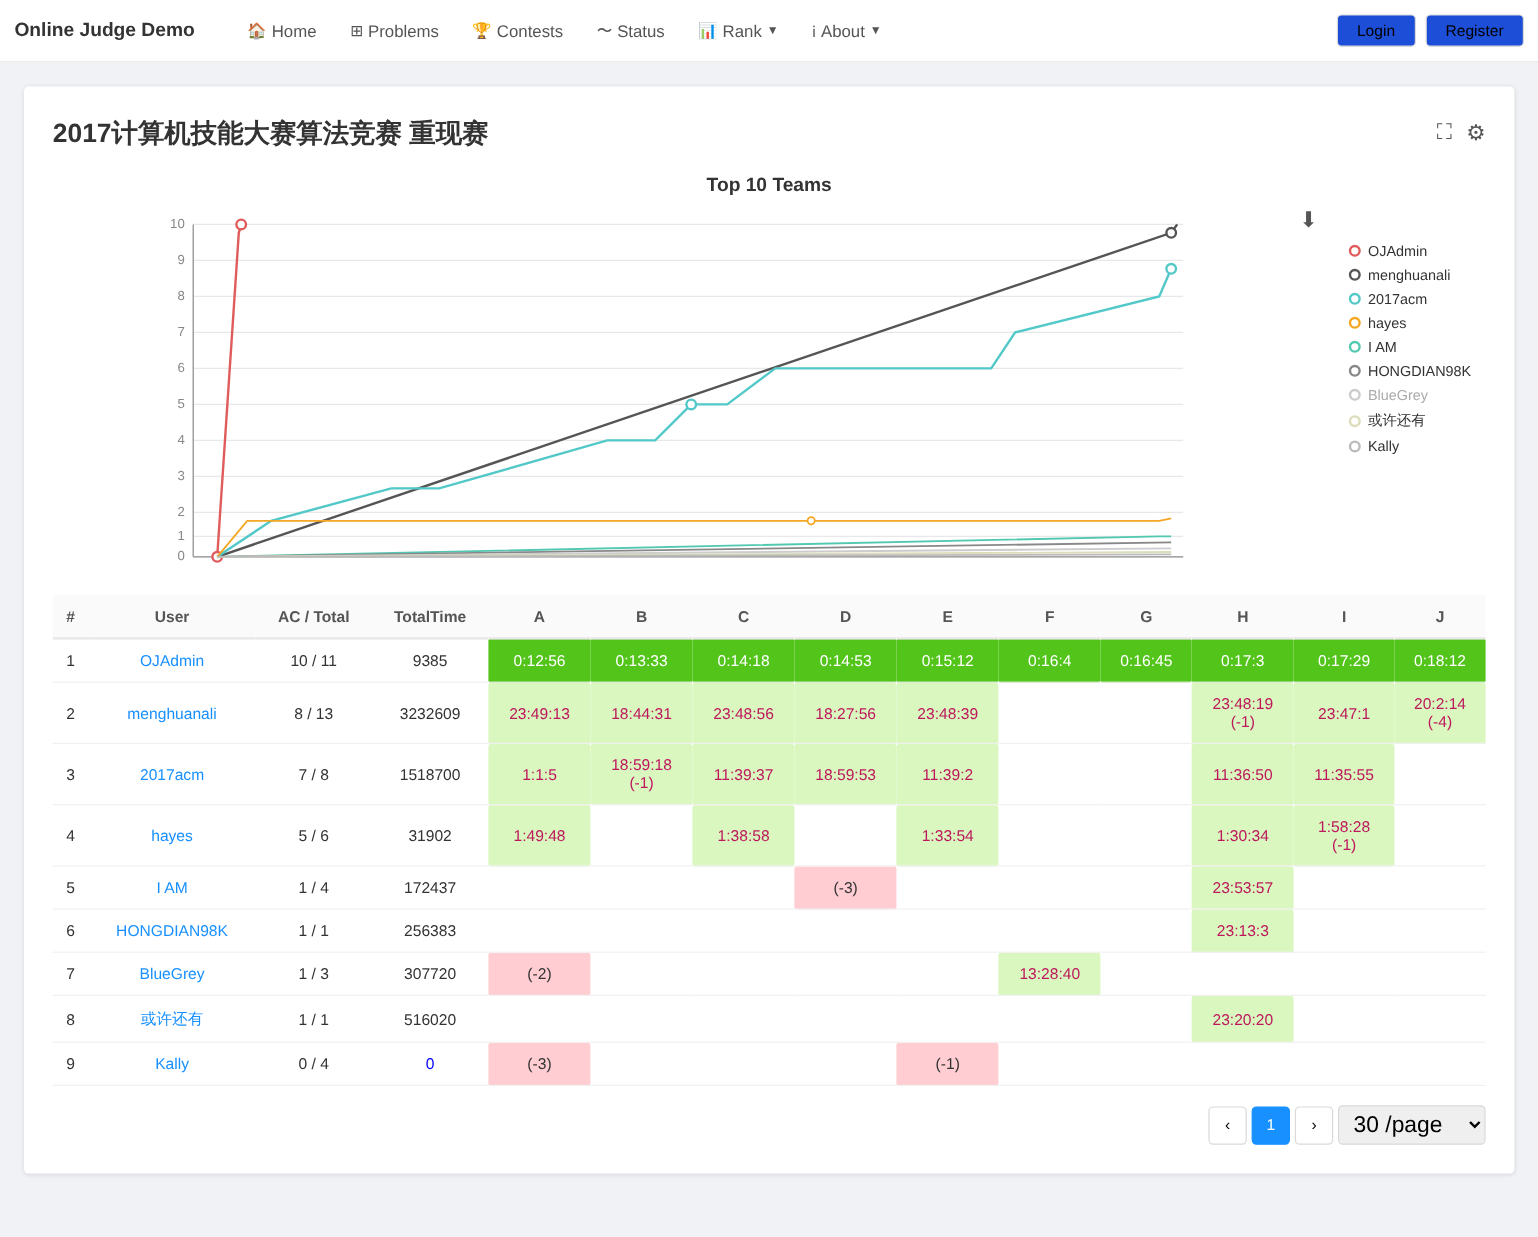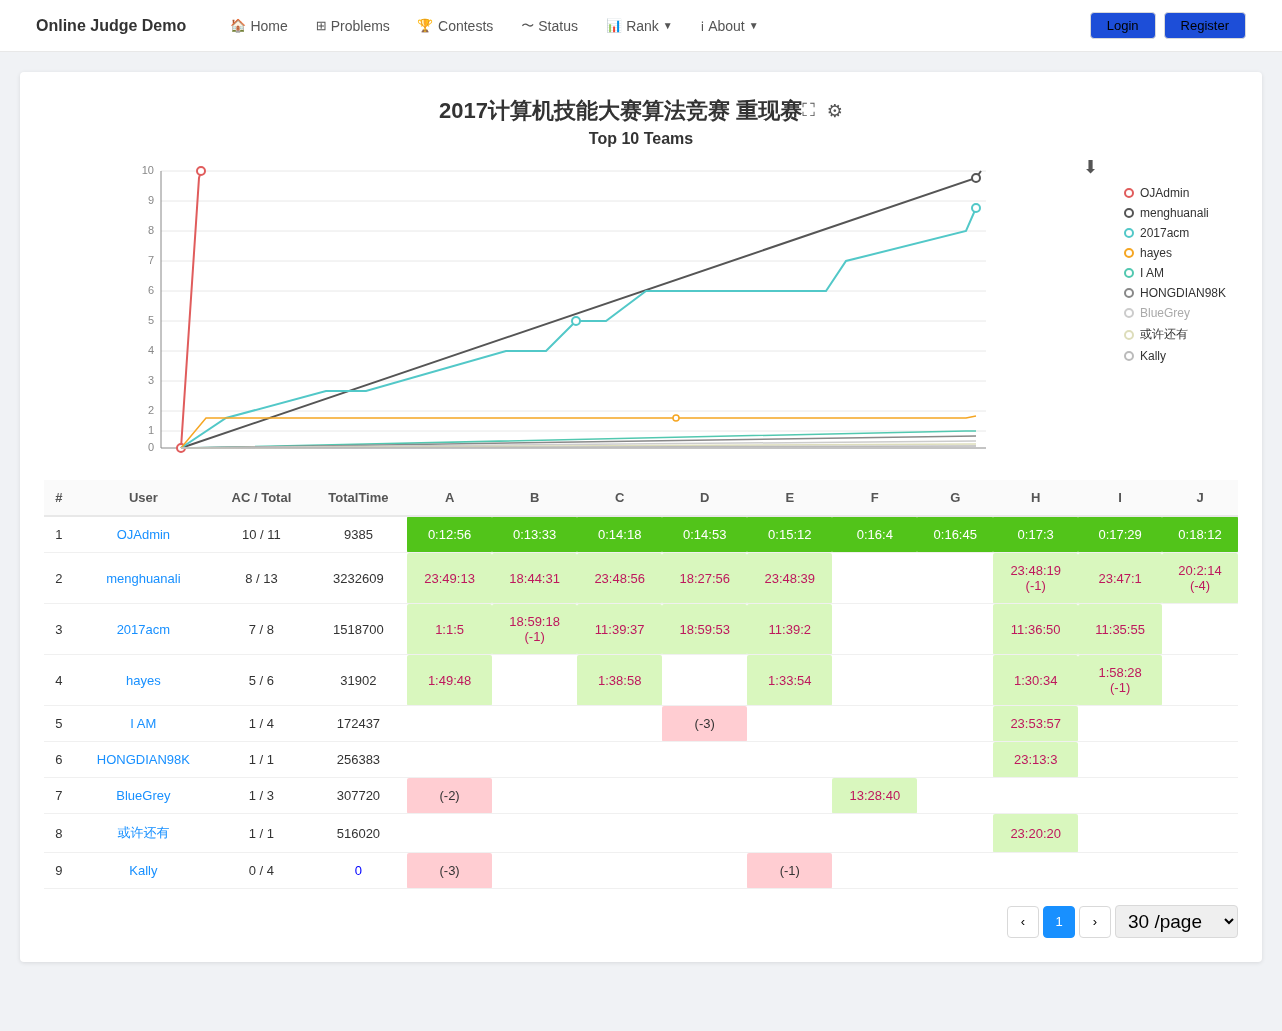--- a/index.html
+++ b/index.html
@@ -1,32 +1,32 @@
 <!DOCTYPE html>
 <html><head>
   <meta charset="utf-8">
   <style>
     * { box-sizing: border-box; margin: 0; padding: 0; }
     body { font-family: -apple-system, BlinkMacSystemFont, 'Segoe UI', Arial, sans-serif; background: #f0f2f5; font-size: 14px; color: #333; }
 
     
-    .navbar { background: #fff; border-bottom: 1px solid #e8e8e8; display: flex; align-items: center; padding: 0 36px; height: 52px; }
+    .navbar { background: #fff; border-bottom: 1px solid #e8e8e8; display: flex; align-items: center; padding: 0 12px; height: 52px; }
     .navbar-brand { font-size: 16px; font-weight: 600; color: #333; margin-right: 32px; white-space: nowrap; }
     .navbar-nav { display: flex; align-items: center; gap: 4px; flex: 1; }
     .nav-item { display: flex; align-items: center; gap: 4px; padding: 6px 12px; color: #555; cursor: pointer; border-radius: 4px; font-size: 14px; }
     .nav-icon { font-size: 13px; }
     .navbar-actions { display: flex; gap: 8px; }
     .btn-login, .btn-register { padding: 5px 16px; border-radius: 4px; border: 1px solid #d9d9d9; background: #1d4ed8; cursor: pointer; font-size: 13px; }
 
     
     .main { padding: 20px; }
     .card { background: #fff; border-radius: 4px; box-shadow: 0 1px 4px rgba(0,0,0,0.1); padding: 24px; }
 
     
-    .contest-header { display: flex; justify-content: center; align-items: center; margin-bottom: 4px; }
+    .contest-header { display: flex; justify-content: space-between; align-items: center; margin-bottom: 20px; }
     .contest-title { font-size: 22px; font-weight: 600; color: #333; }
     .contest-actions { display: flex; gap: 12px; }
     .icon-btn { font-size: 18px; cursor: pointer; color: #555; }
 
     
     .chart-section { margin-bottom: 24px; }
     .chart-title { text-align: center; font-size: 16px; font-weight: 600; margin-bottom: 8px; }
     .chart-container { position: relative; display: flex; text-align: center; }
     .chart-area { flex: 1; position: relative; height: 300px; }
     .chart-legend { width: 130px; padding-left: 16px; padding-top: 30px; }

